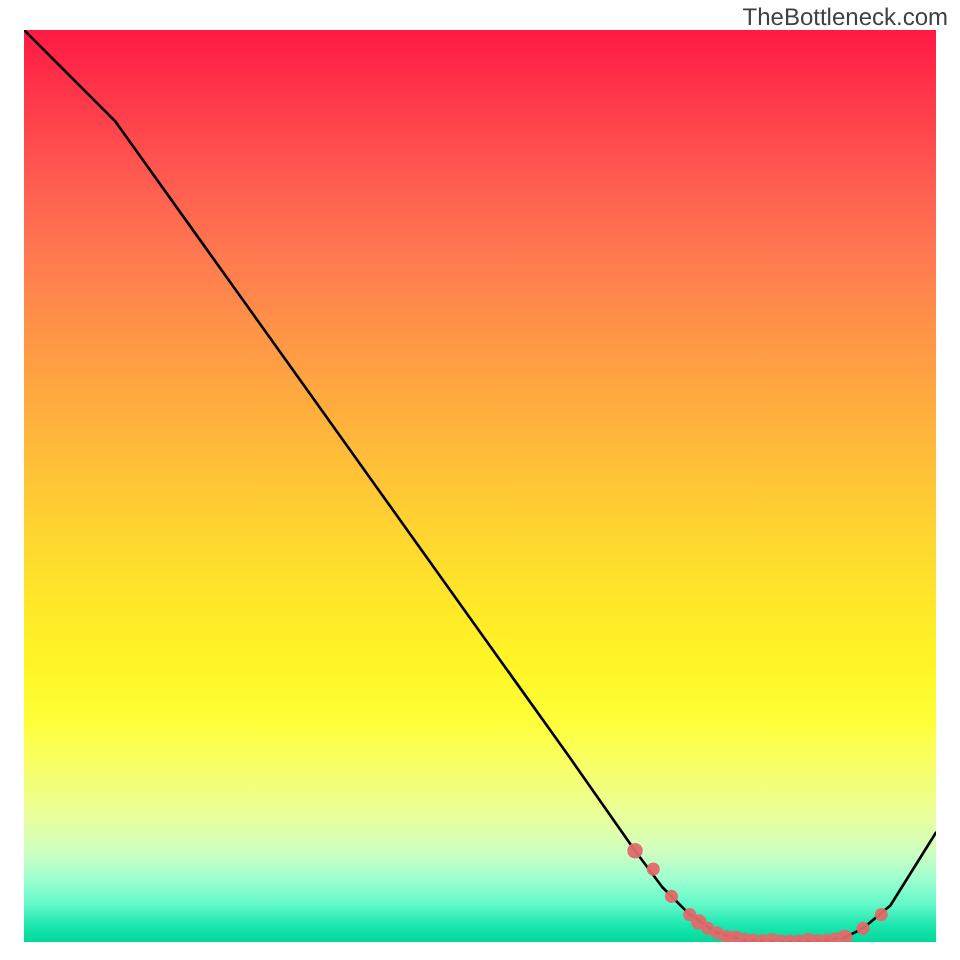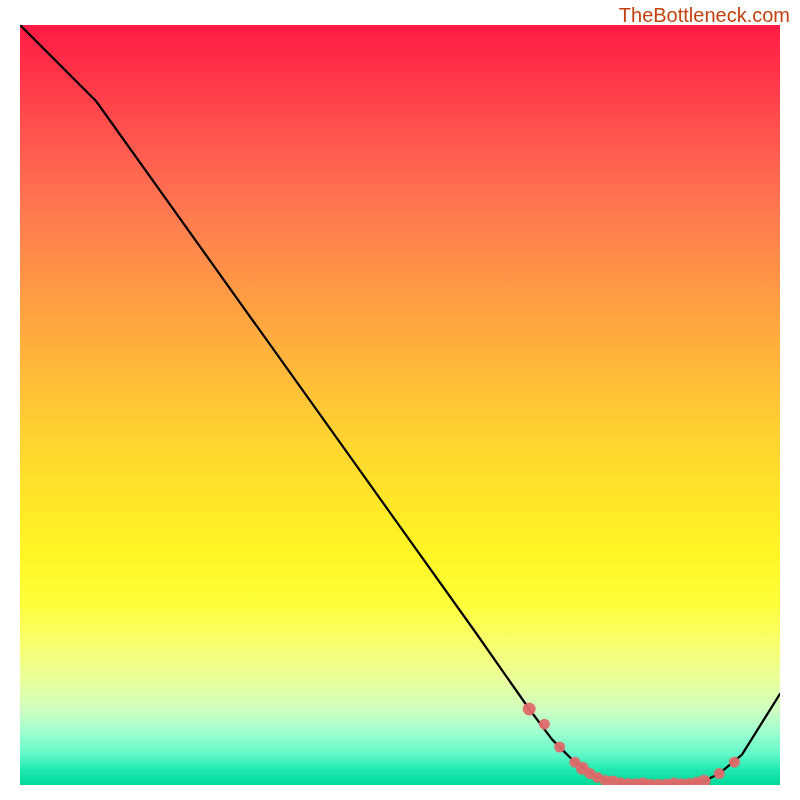--- a/index.html
+++ b/index.html
@@ -8,21 +8,21 @@
     position: relative;
     width: 800px;
     height: 800px;
   }
   .watermark {
     position: absolute;
     top: 4px;
     right: 10px;
     font-family: Arial, sans-serif;
     font-size: 20px;
-    color: #c2410c;
+    color: #404040;
     z-index: 10;
   }
   .plot-area {
     position: absolute;
     left: 20px;
     top: 25px;
     width: 760px;
     height: 760px;
   }
   .gradient-bg {

